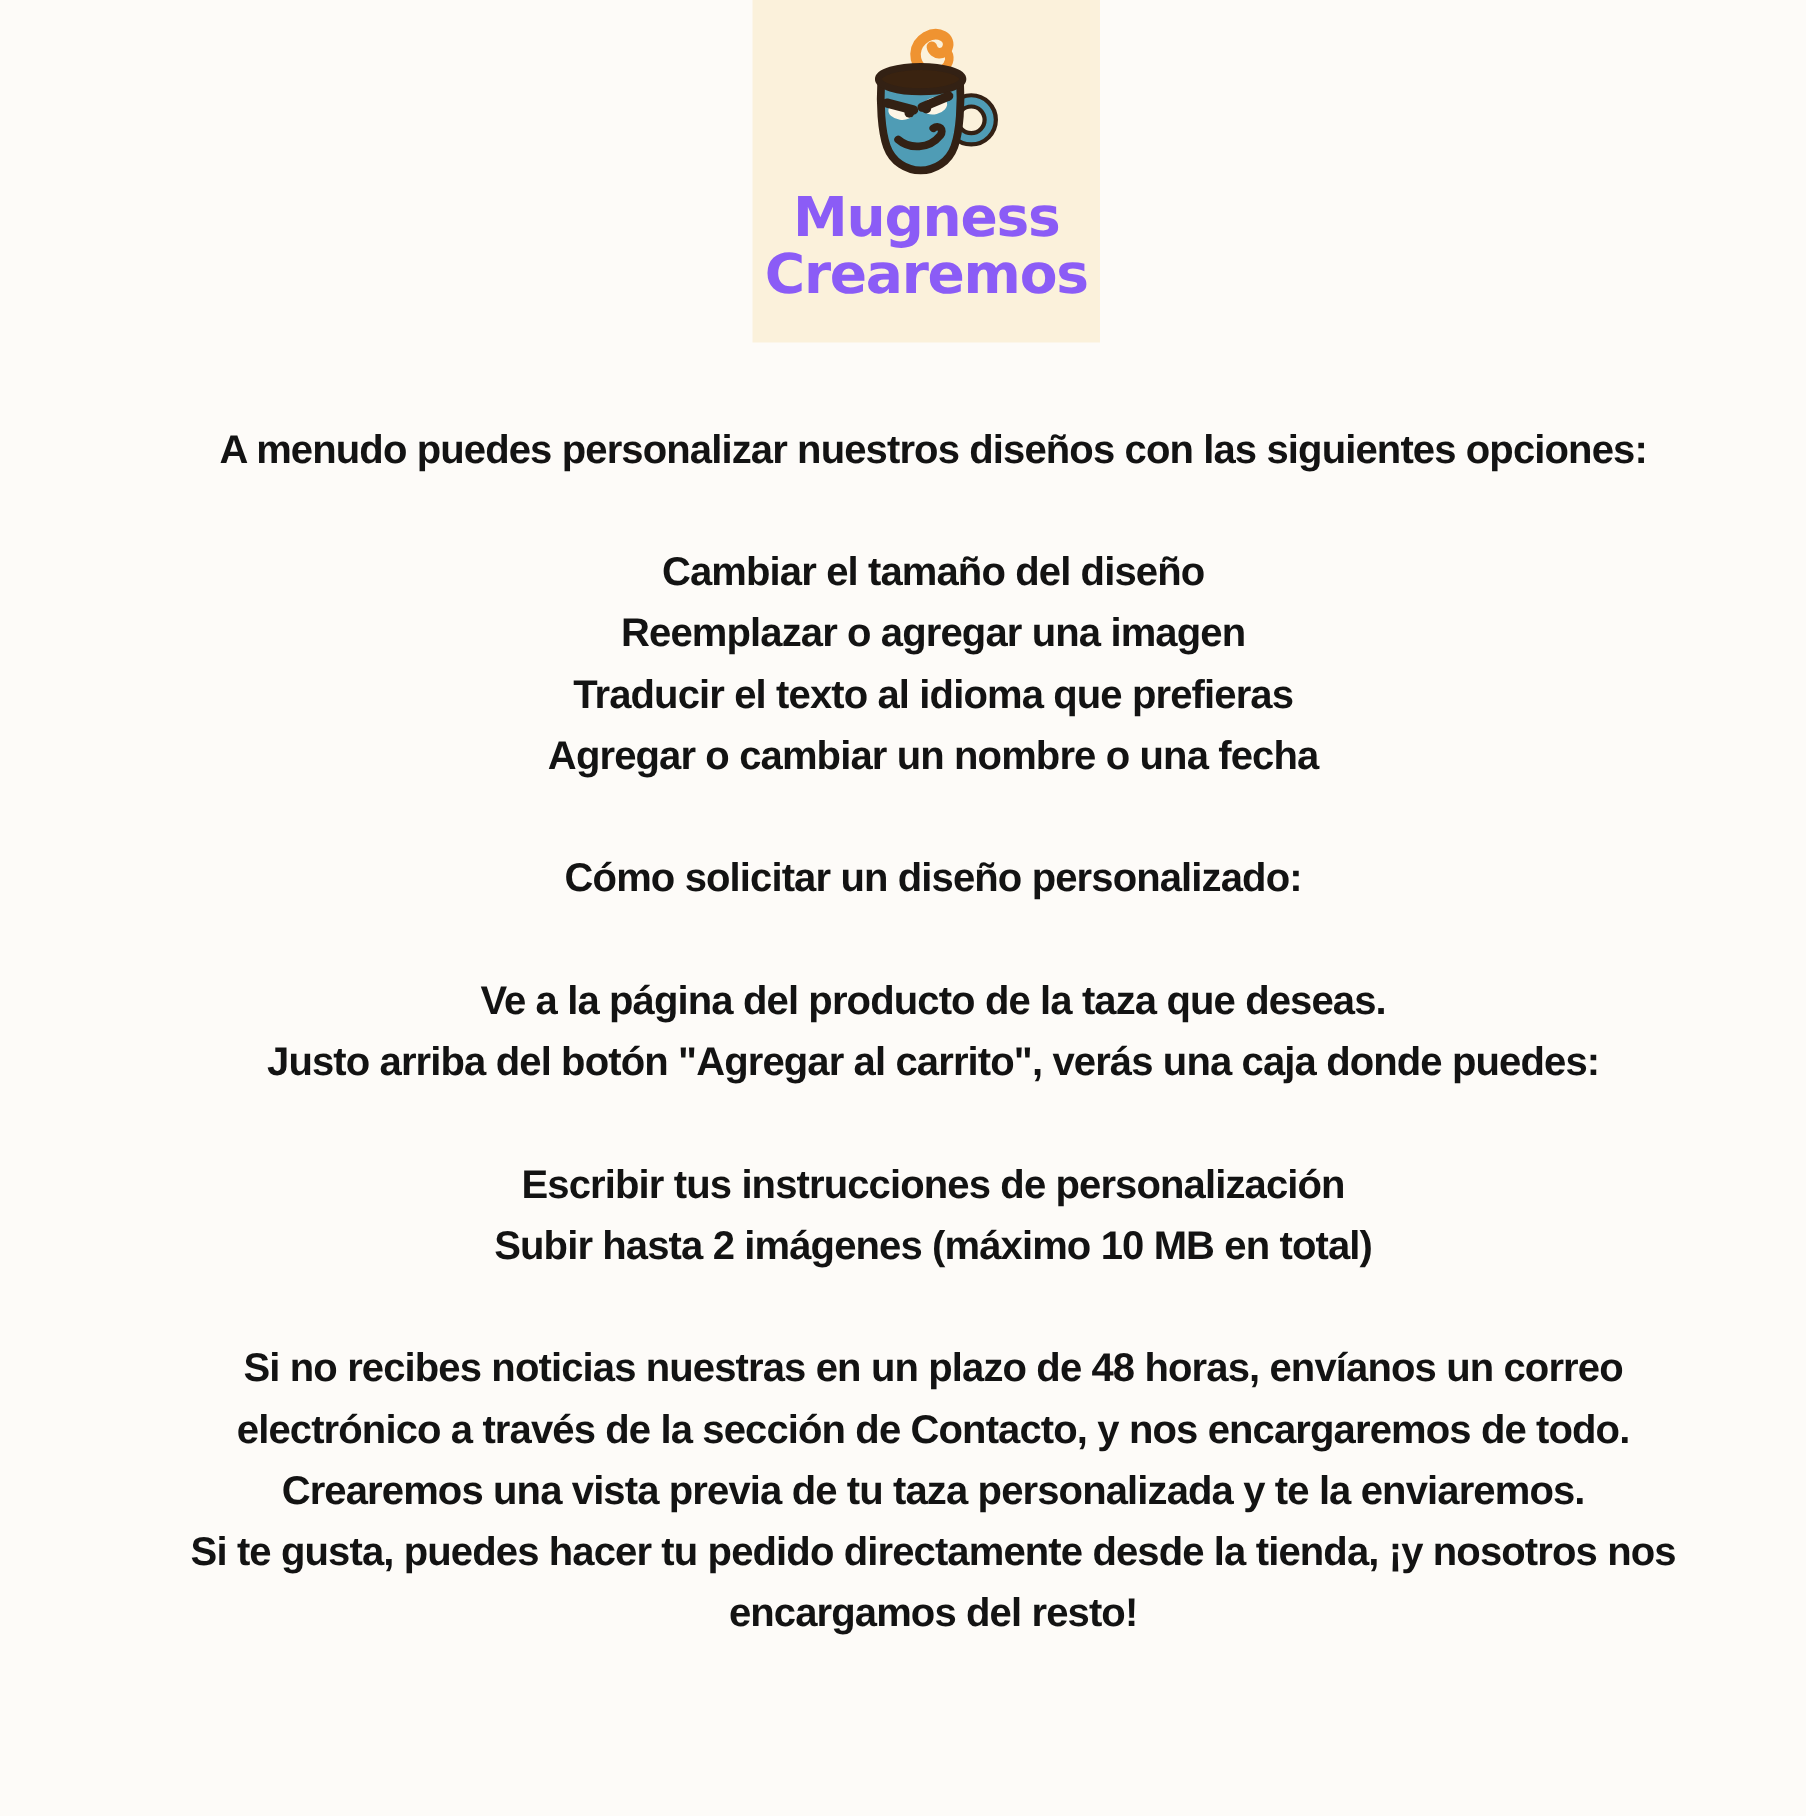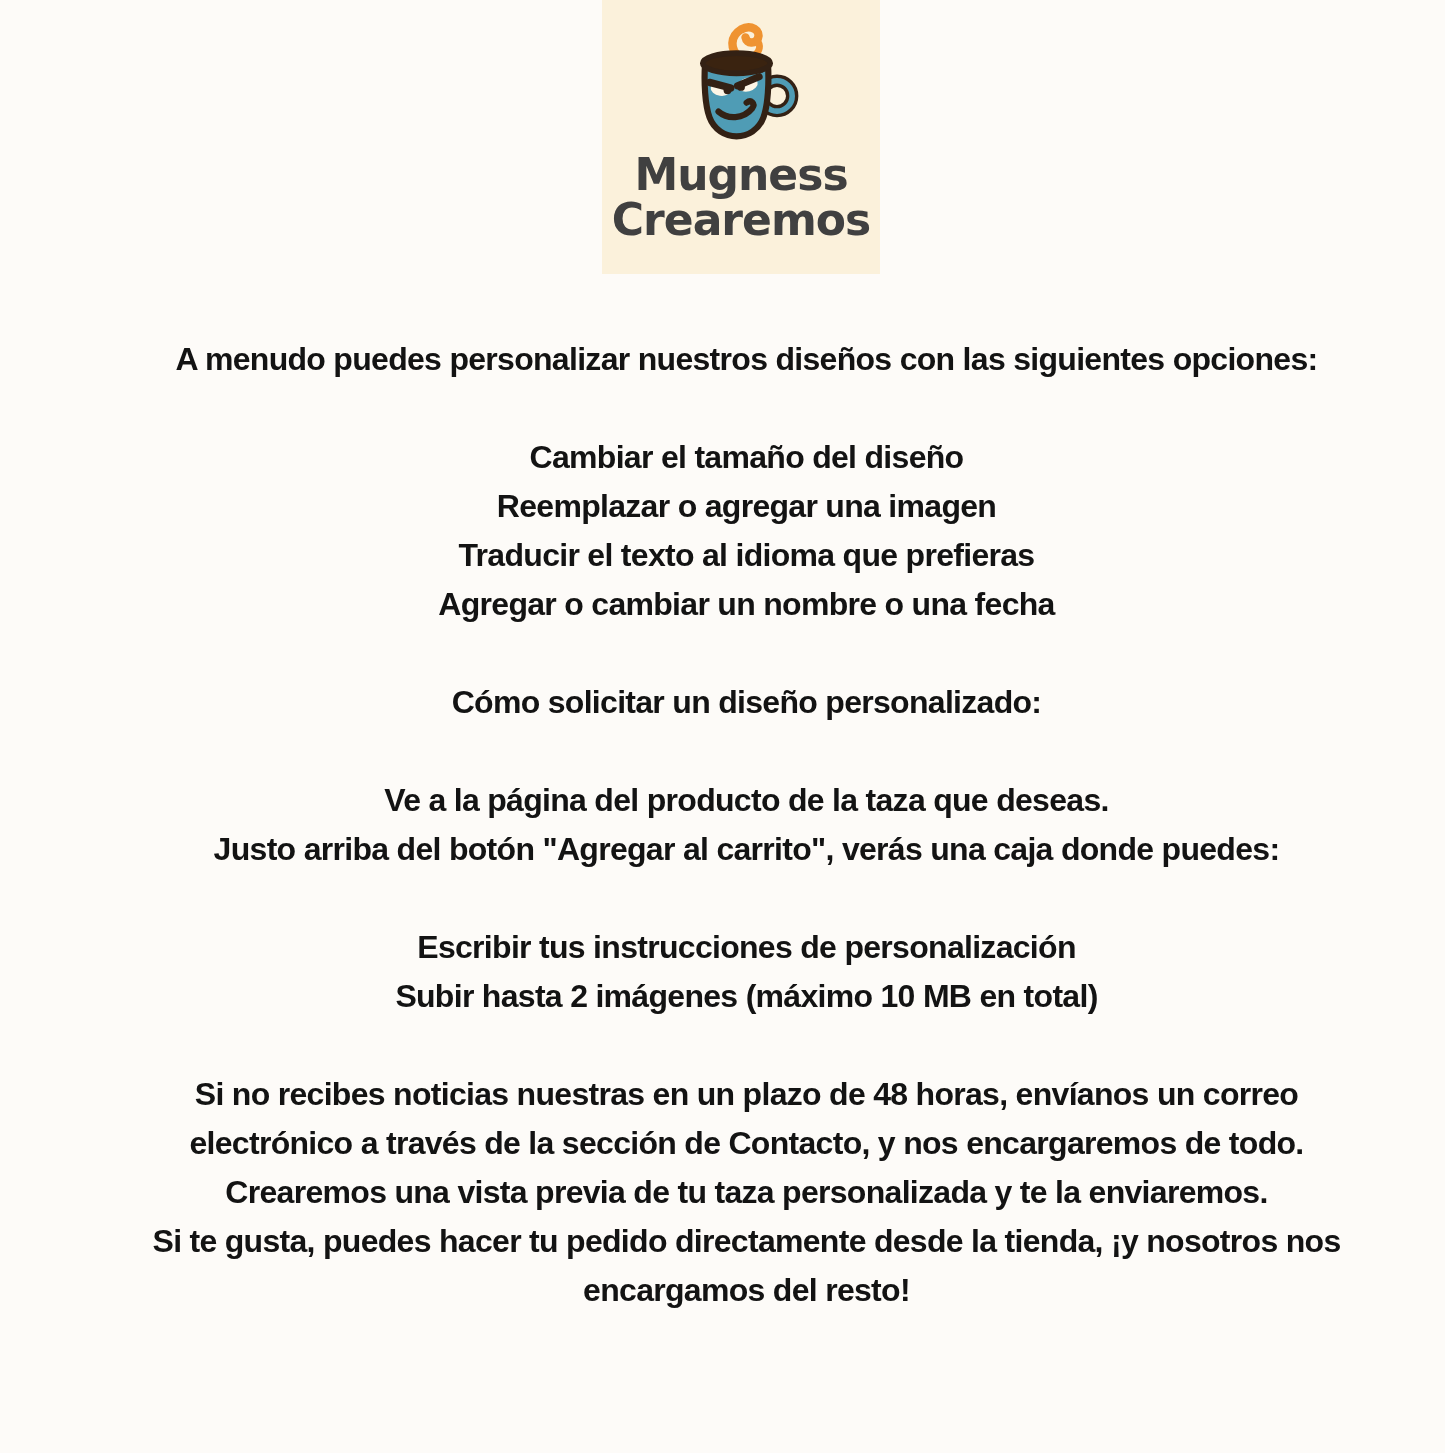--- a/index.html
+++ b/index.html
@@ -13,21 +13,21 @@
   
   .logo-card{
     position:absolute;left:602px;top:0;
     width:278px;height:274px;
     background:#fbf1db;
     display:flex;flex-direction:column;align-items:center;
   }
   .mug-svg{margin-top:10px;width:126px;height:138px;display:block;}
   .logo-title{
     margin-top:4px;
-    color:#404040;
+    color:#8b5cf6;
     font-family:"DejaVu Sans","Liberation Sans",sans-serif;
     font-weight:800;
     font-size:44px;line-height:45px;
     letter-spacing:-1px;
     text-align:center;
   }
   
   .content{
     position:absolute;top:335px;left:0;width:100%;
     text-align:center;

